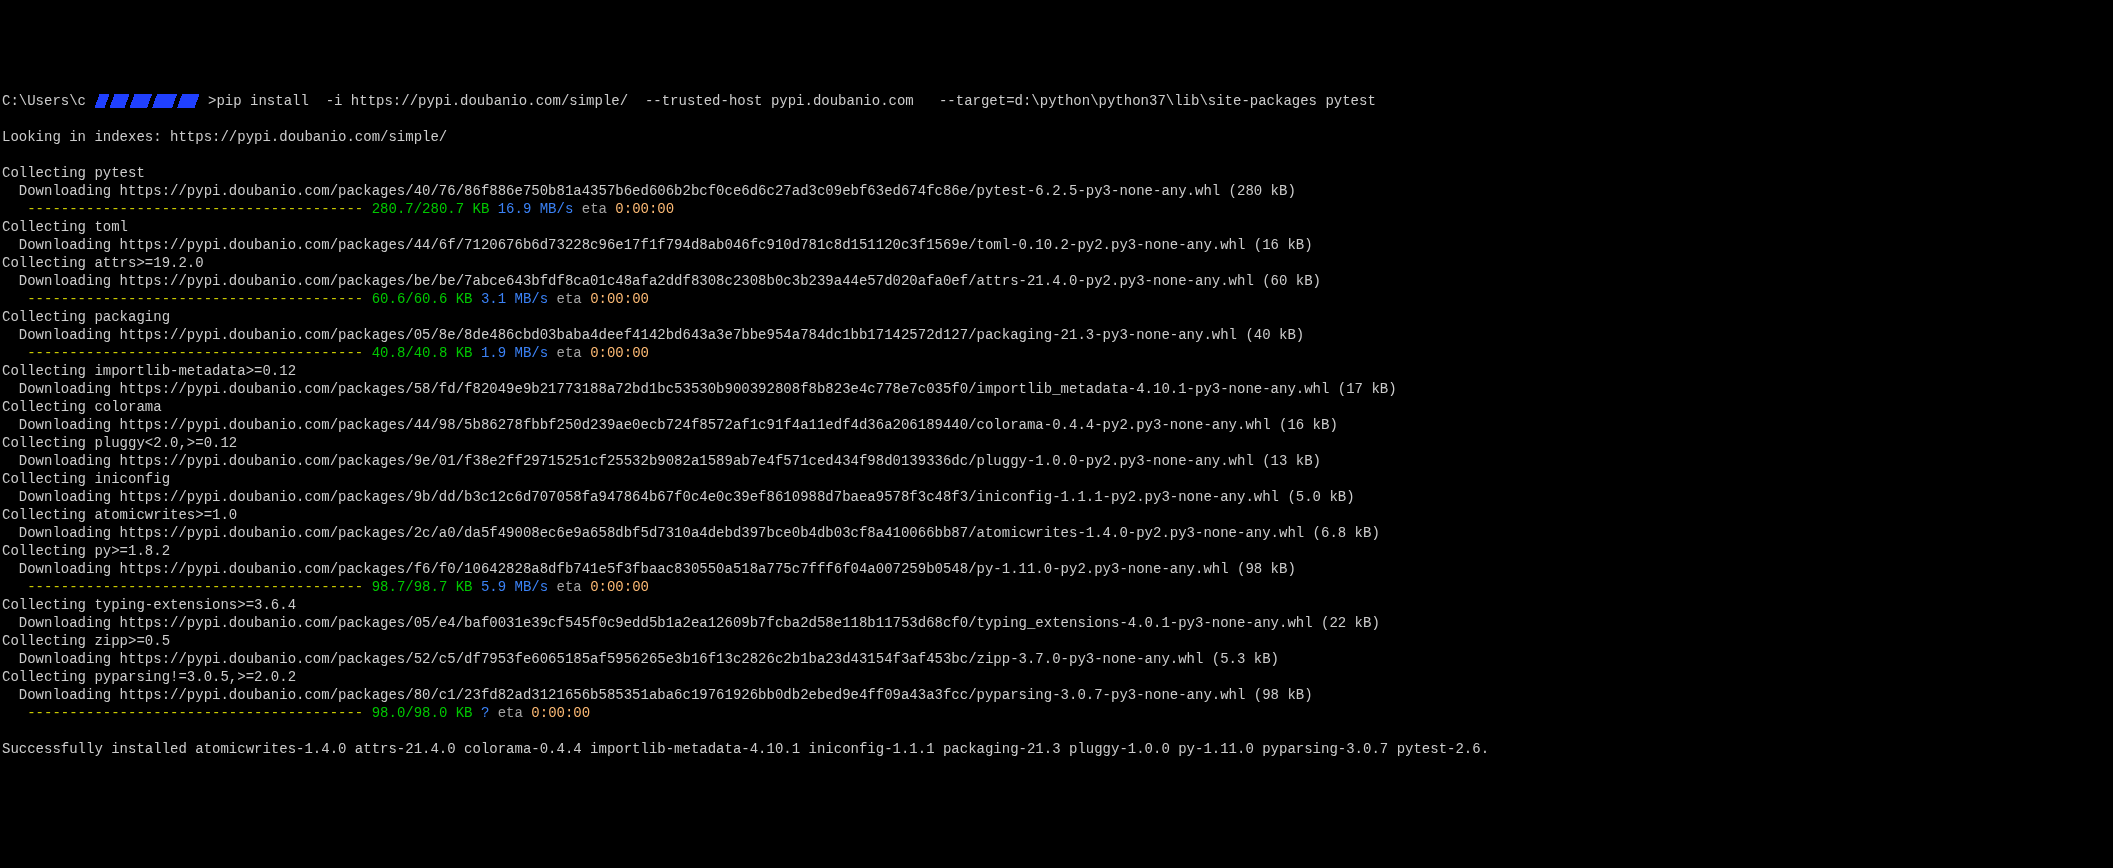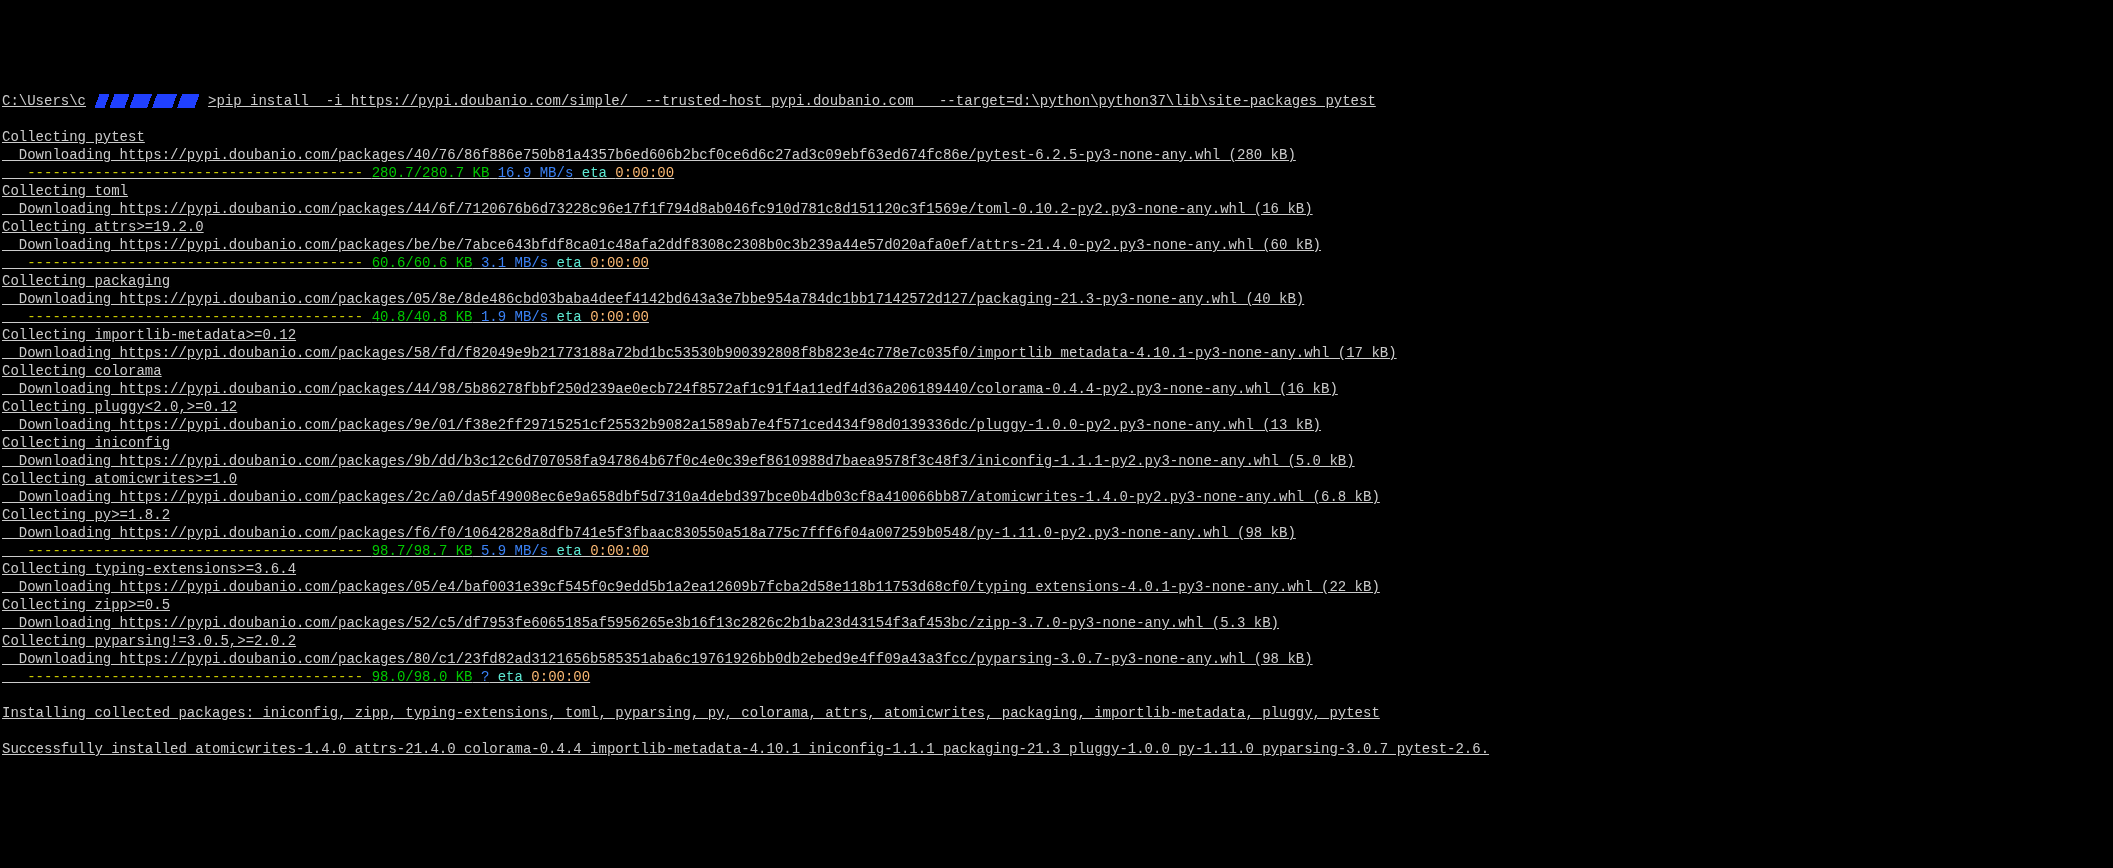--- a/index.html
+++ b/index.html
@@ -9,28 +9,27 @@
     color: #ccc;
     font-family: "Consolas", "Courier New", monospace;
     font-size: 14px;
     line-height: 18px;
     white-space: pre;
     width: 2113px;
     overflow-x: hidden;
   }
   .term {
     padding: 2px 0 0 2px;
-    text-decoration: underline;
   }
   .line { display:block; }
   .green { color:#00c800;text-align:right; }
   .red   { color:#3b82f6; }
   .cyan  { color:#fdba74; }
   .yellow{ color:#c8c800; }
-  .white { color:#5eead4;text-align:center; }
+  .white { color:#a3a3a3;text-align:center; }
   .scribble {
     display:inline-block;
     vertical-align:middle;
     width:120px;
     height:14px;
     background:
       linear-gradient(110deg, transparent 10%, #2040ff 10%, #2040ff 18%, transparent 18%,
                               transparent 22%, #2040ff 22%, #2040ff 34%, transparent 34%,
                               transparent 38%, #2040ff 38%, #2040ff 52%, transparent 52%,
                               transparent 56%, #2040ff 56%, #2040ff 72%, transparent 72%,
@@ -38,18 +37,18 @@
     border-radius:2px;
     margin:0 1px;
   }
 </style>
 </head>
 <body>
 
 
 <div class="term">
 <span class="line"><span>C:\Users\c</span><span class="scribble"></span><span>&gt;</span><span>pip install  -i https://pypi.doubanio.com/simple/  --trusted-host pypi.doubanio.com   --target=d:\python\python37\lib\site-packages pytest</span></span>
+<span class="line">Looking in indexes: https://pypi.doubanio.com/simple/</span>
 <span class="line">Collecting pytest</span><span class="line">  Downloading https://pypi.doubanio.com/packages/40/76/86f886e750b81a4357b6ed606b2bcf0ce6d6c27ad3c09ebf63ed674fc86e/pytest-6.2.5-py3-none-any.whl (280 kB)</span><span class="line"><span class="yellow">   ---------------------------------------- </span><span class="green">280.7/280.7 KB</span> <span class="red">16.9 MB/s</span><span class="white"> eta </span><span class="cyan">0:00:00</span></span><span class="line">Collecting toml</span><span class="line">  Downloading https://pypi.doubanio.com/packages/44/6f/7120676b6d73228c96e17f1f794d8ab046fc910d781c8d151120c3f1569e/toml-0.10.2-py2.py3-none-any.whl (16 kB)</span><span class="line">Collecting attrs&gt;=19.2.0</span><span class="line">  Downloading https://pypi.doubanio.com/packages/be/be/7abce643bfdf8ca01c48afa2ddf8308c2308b0c3b239a44e57d020afa0ef/attrs-21.4.0-py2.py3-none-any.whl (60 kB)</span><span class="line"><span class="yellow">   ---------------------------------------- </span><span class="green">60.6/60.6 KB</span> <span class="red">3.1 MB/s</span><span class="white"> eta </span><span class="cyan">0:00:00</span></span><span class="line">Collecting packaging</span><span class="line">  Downloading https://pypi.doubanio.com/packages/05/8e/8de486cbd03baba4deef4142bd643a3e7bbe954a784dc1bb17142572d127/packaging-21.3-py3-none-any.whl (40 kB)</span><span class="line"><span class="yellow">   ---------------------------------------- </span><span class="green">40.8/40.8 KB</span> <span class="red">1.9 MB/s</span><span class="white"> eta </span><span class="cyan">0:00:00</span></span><span class="line">Collecting importlib-metadata&gt;=0.12</span><span class="line">  Downloading https://pypi.doubanio.com/packages/58/fd/f82049e9b21773188a72bd1bc53530b900392808f8b823e4c778e7c035f0/importlib_metadata-4.10.1-py3-none-any.whl (17 kB)</span><span class="line">Collecting colorama</span><span class="line">  Downloading https://pypi.doubanio.com/packages/44/98/5b86278fbbf250d239ae0ecb724f8572af1c91f4a11edf4d36a206189440/colorama-0.4.4-py2.py3-none-any.whl (16 kB)</span><span class="line">Collecting pluggy&lt;2.0,&gt;=0.12</span><span class="line">  Downloading https://pypi.doubanio.com/packages/9e/01/f38e2ff29715251cf25532b9082a1589ab7e4f571ced434f98d0139336dc/pluggy-1.0.0-py2.py3-none-any.whl (13 kB)</span><span class="line">Collecting iniconfig</span><span class="line">  Downloading https://pypi.doubanio.com/packages/9b/dd/b3c12c6d707058fa947864b67f0c4e0c39ef8610988d7baea9578f3c48f3/iniconfig-1.1.1-py2.py3-none-any.whl (5.0 kB)</span><span class="line">Collecting atomicwrites&gt;=1.0</span><span class="line">  Downloading https://pypi.doubanio.com/packages/2c/a0/da5f49008ec6e9a658dbf5d7310a4debd397bce0b4db03cf8a410066bb87/atomicwrites-1.4.0-py2.py3-none-any.whl (6.8 kB)</span><span class="line">Collecting py&gt;=1.8.2</span><span class="line">  Downloading https://pypi.doubanio.com/packages/f6/f0/10642828a8dfb741e5f3fbaac830550a518a775c7fff6f04a007259b0548/py-1.11.0-py2.py3-none-any.whl (98 kB)</span><span class="line"><span class="yellow">   ---------------------------------------- </span><span class="green">98.7/98.7 KB</span> <span class="red">5.9 MB/s</span><span class="white"> eta </span><span class="cyan">0:00:00</span></span><span class="line">Collecting typing-extensions&gt;=3.6.4</span><span class="line">  Downloading https://pypi.doubanio.com/packages/05/e4/baf0031e39cf545f0c9edd5b1a2ea12609b7fcba2d58e118b11753d68cf0/typing_extensions-4.0.1-py3-none-any.whl (22 kB)</span><span class="line">Collecting zipp&gt;=0.5</span><span class="line">  Downloading https://pypi.doubanio.com/packages/52/c5/df7953fe6065185af5956265e3b16f13c2826c2b1ba23d43154f3af453bc/zipp-3.7.0-py3-none-any.whl (5.3 kB)</span><span class="line">Collecting pyparsing!=3.0.5,&gt;=2.0.2</span><span class="line">  Downloading https://pypi.doubanio.com/packages/80/c1/23fd82ad3121656b585351aba6c19761926bb0db2ebed9e4ff09a43a3fcc/pyparsing-3.0.7-py3-none-any.whl (98 kB)</span><span class="line"><span class="yellow">   ---------------------------------------- </span><span class="green">98.0/98.0 KB</span> <span class="red">?</span><span class="white"> eta </span><span class="cyan">0:00:00</span></span>
-<span class="line">Installing collected packages: iniconfig, zipp, typing-extensions, toml, pyparsing, py, colorama, attrs, atomicwrites, packaging, importlib-metadata, pluggy, pytest</span>
 <span class="line">Successfully installed atomicwrites-1.4.0 attrs-21.4.0 colorama-0.4.4 importlib-metadata-4.10.1 iniconfig-1.1.1 packaging-21.3 pluggy-1.0.0 py-1.11.0 pyparsing-3.0.7 pytest-2.6.</span>
 </div>
 
 
 
 </body></html>

